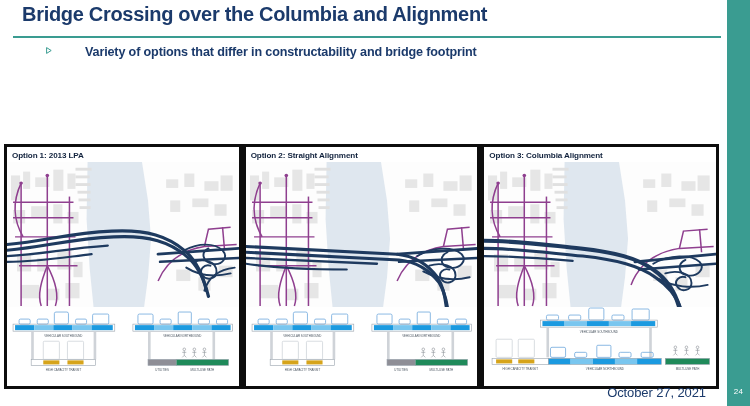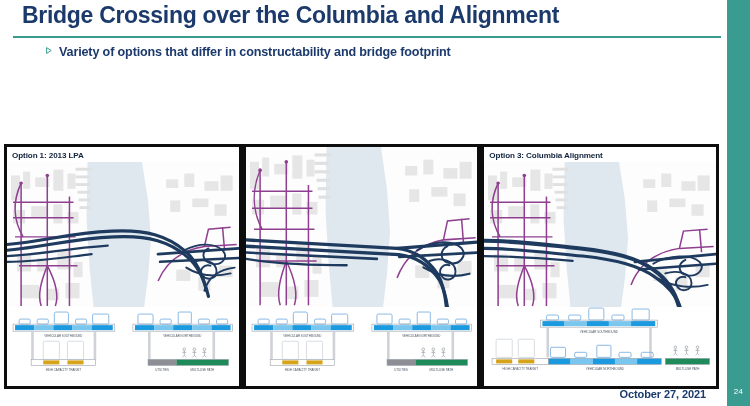--- a/index.html
+++ b/index.html
@@ -19,39 +19,40 @@
   }
   .slide-number{
     position:absolute;right:0;bottom:10px;width:23px;
     text-align:center;color:#ffffff;font-size:8px;font-weight:normal;
     letter-spacing:.2px;
   }
 
   
   .title{
     position:absolute;left:22px;top:3px;width:690px;
-    color:#1b3a6b;font-size:23px;font-weight:bold;
+    color:#1b3a6b;font-size:20px;font-weight:bold;
     letter-spacing:-.3px;line-height:1.12;white-space:nowrap;
   }
   .title-rule{
     position:absolute;left:13px;top:36px;width:708px;height:1.6px;
     background:#3a9c91;
   }
 
   
   .bullets{position:absolute;left:46px;top:44px;width:660px;}
   .bullet{display:flex;align-items:flex-start;margin-bottom:9.5px;}
   .bullet-mark{
     width:13px;flex:0 0 13px;padding-top:3px;
     color:#3a9c91;font-size:8px;line-height:1;
   }
   .bullet-mark svg{display:block;}
   .bullet-text{
     color:#1b3a6b;font-size:12.6px;font-weight:bold;line-height:1.29;
     letter-spacing:-.15px;
+    margin-left:26px;
   }
 
   
   .panels{
     position:absolute;left:4px;top:144px;width:715px;height:245px;
     background:#0d0d0d;
     display:flex;gap:7px;padding:3px;box-sizing:border-box;
   }
   .panel{
     flex:1 1 0;background:#ffffff;position:relative;overflow:hidden;
@@ -64,21 +65,21 @@
   }
   .panel-map{flex:1 1 auto;position:relative;overflow:hidden;background:#fdfdfd;}
   .panel-map svg{display:block;width:100%;height:100%;}
 
   .panel-xs{flex:0 0 78px;position:relative;background:#ffffff;}
   .panel-xs svg{display:block;width:100%;height:100%;}
 
   
   .footer-date{
     position:absolute;right:44px;bottom:6px;
-    color:#1b3a6b;font-size:11px;font-weight:bold;letter-spacing:-.1px;
+    color:#1b3a6b;font-size:13px;font-weight:normal;letter-spacing:-.1px;
   }
 </style>
 </head>
 <body>
 
 <div id="slide">
 
   <div class="title">Bridge Crossing over the Columbia and Alignment</div>
   <div class="title-rule"></div>
 
@@ -246,20 +247,21 @@
 
           <rect x="140" y="52" width="28" height="6" fill="#8e8e96" stroke="#9aa3ad" stroke-width="0.6"></rect>
           <rect x="168" y="52" width="52" height="6" fill="#1f8a5a" stroke="#9aa3ad" stroke-width="0.6"></rect>
           <text x="154" y="64" font-size="2.9" fill="#4a5560" text-anchor="middle" font-family="Liberation Sans, sans-serif">UTILITIES</text>
           <text x="194" y="64" font-size="2.9" fill="#4a5560" text-anchor="middle" font-family="Liberation Sans, sans-serif">MULTI-USE PATH</text>
         </svg>
       </div>
     </div>
 
     <div class="panel">
+      <div class="panel-title">Option 2: Straight Alignment</div>
       <div class="panel-map">
         <svg viewBox="0 0 230 152" preserveAspectRatio="none">
           <rect x="0" y="0" width="230" height="152" fill="#fdfdfd"></rect>
           <path d="M80 0 L134 0 L140 40 L143 80 L140 120 L136 152 L86 152 L82 110 L79 60 Z" fill="#dfe7ef"></path>
           <g fill="#e6e6e6">
             <rect x="4" y="14" width="9" height="26"></rect>
               <rect x="16" y="10" width="7" height="18"></rect>
             <rect x="28" y="16" width="14" height="10"></rect>
               <rect x="46" y="8" width="10" height="22"></rect>
             <rect x="60" y="12" width="8" height="16"></rect>

